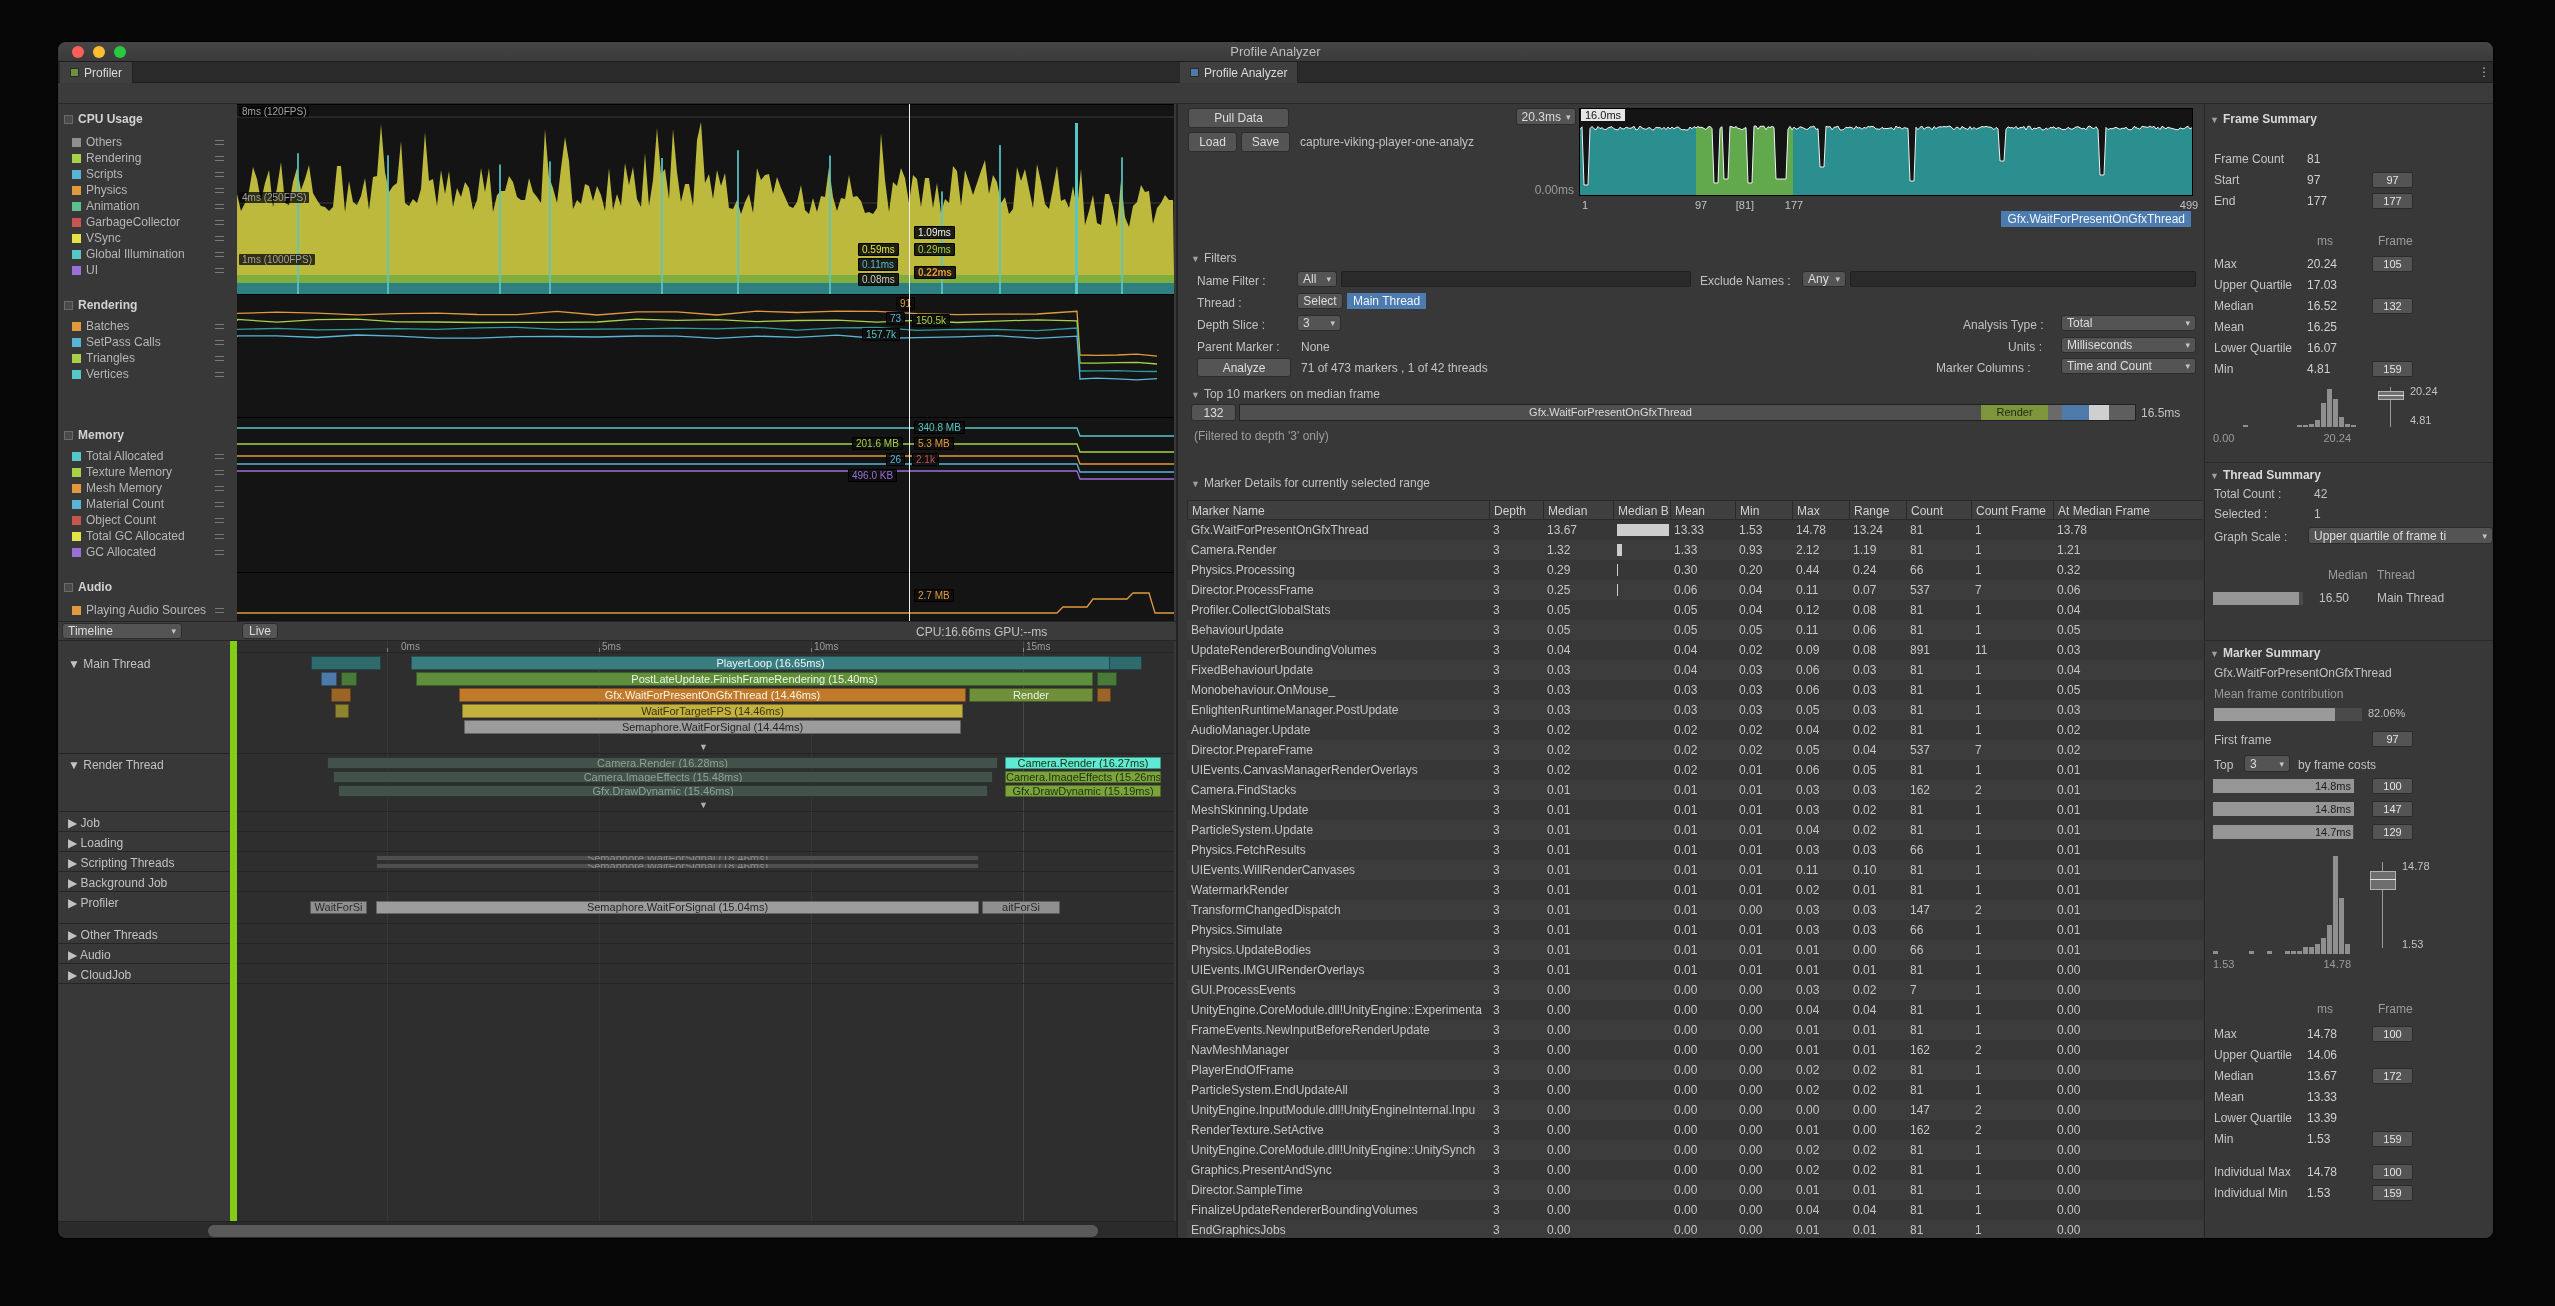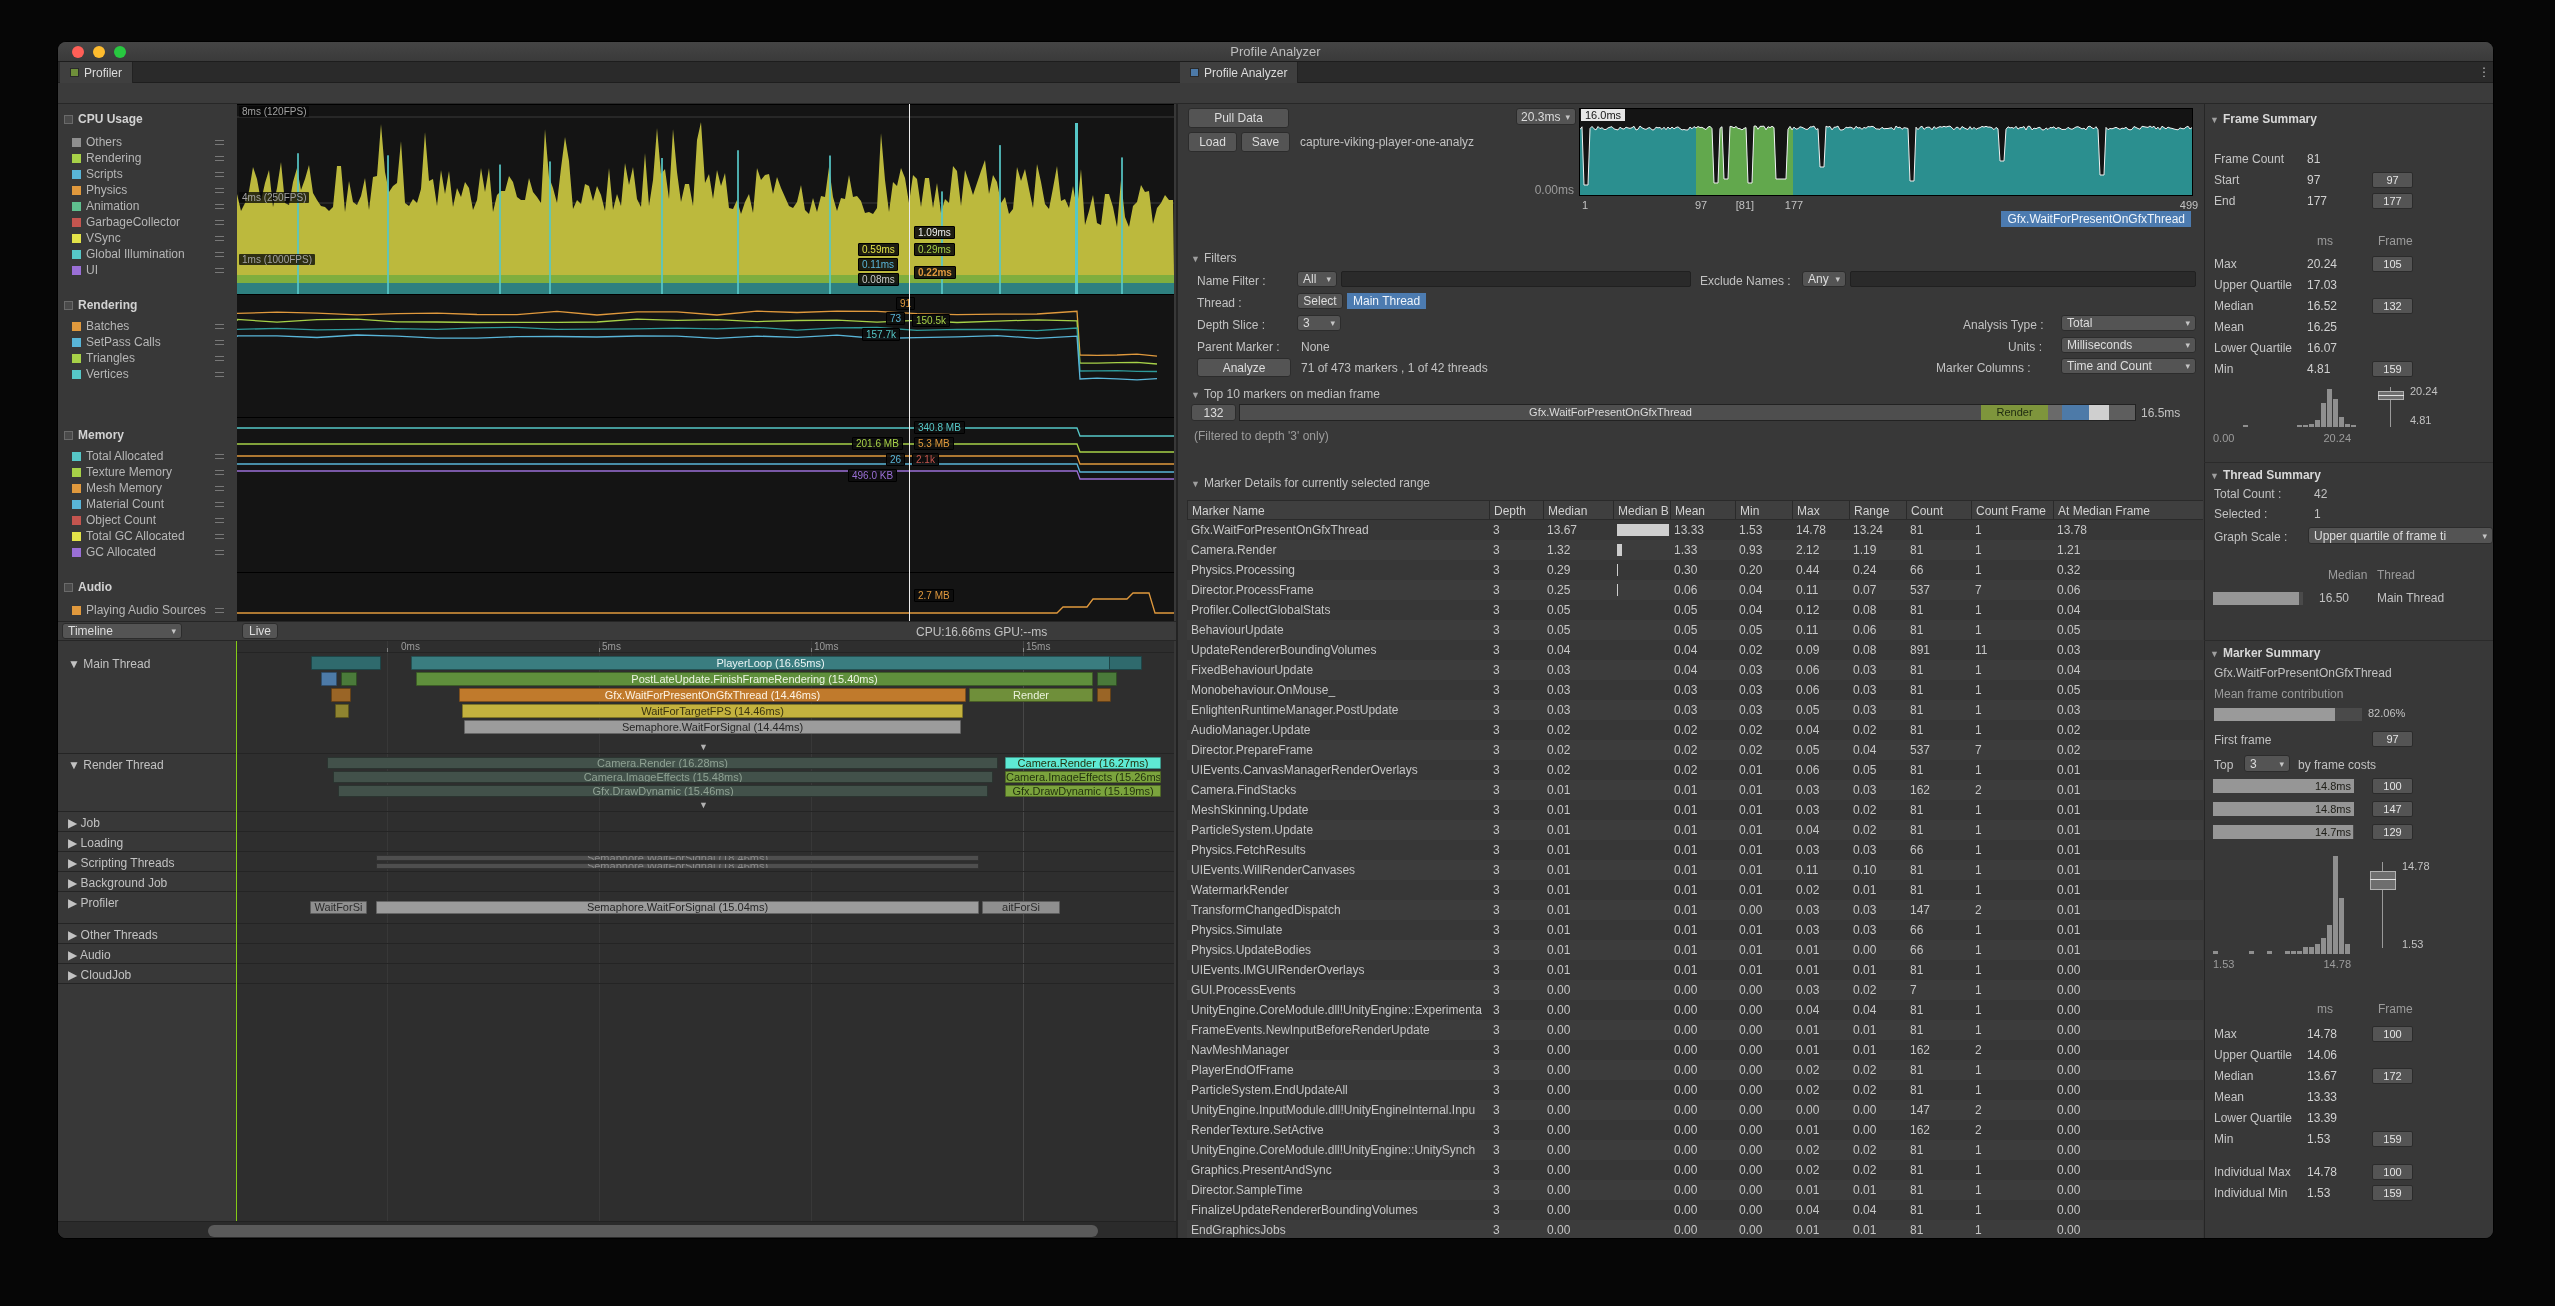--- a/index.html
+++ b/index.html
@@ -8,42 +8,42 @@
   #window{position:absolute;left:57px;top:41px;width:2437px;height:1198px;background:#383838;border:1px solid #000;border-radius:9px;overflow:hidden;color:#c8c8c8;font-size:12px}
   .titlebar{position:absolute;left:0;top:0;width:100%;height:20px;background:linear-gradient(#454545,#3a3a3a);border-bottom:1px solid #1d1d1d;display:flex;align-items:center;justify-content:center;color:#bdbdbd;font-size:13px;z-index:50}
   .lights{position:absolute;left:14px;top:4px;display:flex;gap:9px;z-index:51}
   .light{width:12px;height:12px;border-radius:50%}
   .tabrow{position:absolute;left:0;top:20px;width:100%;height:21px;background:#2a2a2a;border-bottom:1px solid #1e1e1e;z-index:10}
   .tab{position:absolute;top:0;height:21px;background:#3f3f3f;color:#dcdcdc;display:flex;align-items:center;gap:5px;padding:0 10px;font-size:12px;border-right:1px solid #222}
   .tabicon{width:9px;height:9px;background:#6f8f3a;border:1px solid #2a2a2a}
   .toolbar{position:absolute;left:0;top:41px;width:100%;height:21px;background:#3b3b3b;border-bottom:1px solid #272727;z-index:9}
   .btn{position:absolute;background:#545454;border:1px solid #2c2c2c;border-radius:3px;color:#ddd;font-size:12px;display:flex;align-items:center;justify-content:center;white-space:nowrap;overflow:hidden}
   .btn.sel{background:#6e6e6e;color:#f2f2f2}
-  .dd{justify-content:flex-end;padding:0 5px}
+  .dd{justify-content:center;padding:0 5px}
   .dd::after{content:"▾";margin-left:auto;padding-left:5px;font-size:9px;color:#c6c6c6}
   .lbl{position:absolute;color:#c2c2c2;white-space:nowrap}
   .dim{color:#9c9c9c}
   .input{position:absolute;background:#2a2a2a;border:1px solid #202020;border-radius:2px}
   .chip{position:absolute;background:#4c7bb0;color:#eef4fb;display:flex;align-items:center;padding:0 6px;font-size:12px;white-space:nowrap}
   .chart{position:absolute;background:#141414;border-top:1px solid #000;overflow:hidden}
   .gridlabel{position:absolute;background:rgba(8,8,8,.78);color:#a2a2a2;font-size:10px;padding:0 3px;border-radius:1px;z-index:6}
   .tt{position:absolute;background:rgba(12,12,12,.9);border:1px solid #000;font-size:10px;padding:0 3px;border-radius:1px;white-space:nowrap;z-index:7}
   .fold{color:#9f9f9f;font-size:9px;margin-right:4px}
   .secthdr{position:absolute;color:#d8d8d8;font-weight:bold;white-space:nowrap}
   .frameBox{position:absolute;background:#545454;border:1px solid #2b2b2b;border-radius:2px;color:#e4e4e4;font-size:11px;display:flex;align-items:center;justify-content:center;width:41px;height:16px}
   
   #module-sidebar{position:absolute;left:0;top:62px;width:179px;height:517px;background:#383838;z-index:5}
   .mod-hdr{position:absolute;left:6px;display:flex;align-items:center;gap:5px;font-weight:bold;color:#d2d2d2;font-size:12px}
   .mod-hdr .micon{width:9px;height:9px;background:#4a4a4a;border:1px solid #6a6a6a}
   .mod-items{position:absolute;left:14px;width:160px}
   .mitem{display:flex;align-items:center;gap:5px;height:16px;font-size:12px;color:#b6b6b6}
   .sw{width:9px;height:9px;flex:none}
   .handle{width:9px;height:5px;border-top:1px solid #787878;border-bottom:1px solid #787878;margin-left:auto;margin-right:8px}
   
-  #thread-col{position:absolute;left:0;top:599px;width:179px;height:580px;background:#383838;border-right:1px solid #84cc16;z-index:4}
+  #thread-col{position:absolute;left:0;top:599px;width:179px;height:580px;background:#383838;border-right:7px solid #84cc16;z-index:4}
   #tl-canvas{position:absolute;left:179px;top:599px;width:937px;height:580px;background:#2e2e2e;overflow:hidden;z-index:3}
   .tl-ruler{position:relative;height:12px;border-bottom:1px solid #242424;font-size:10px;color:#9c9c9c}
   .tl-thread{position:relative;border-bottom:1px solid #242424;font-size:12px;color:#c2c2c2;padding:4px 0 0 10px;white-space:nowrap;overflow:hidden}
   .tl-group{position:relative;border-bottom:1px solid #242424}
   .tl-span{position:absolute;font-size:11px;text-align:center;overflow:hidden;white-space:nowrap;border-radius:1px;border:1px solid rgba(0,0,0,.35)}
   .tl-arrow{position:absolute;color:#b2b2b2;font-size:9px}
   .tl-grid{position:absolute;top:0;width:1px;height:100%;background:rgba(255,255,255,.05)}
   
   .dhead{position:absolute;left:1129px;top:458px;width:1016px;height:20px;display:flex;background:#3f3f3f;border-top:1px solid #2a2a2a;border-bottom:1px solid #2a2a2a;z-index:5}
   .dhead .dcell{color:#d2d2d2;border-left:1px solid #2a2a2a}

